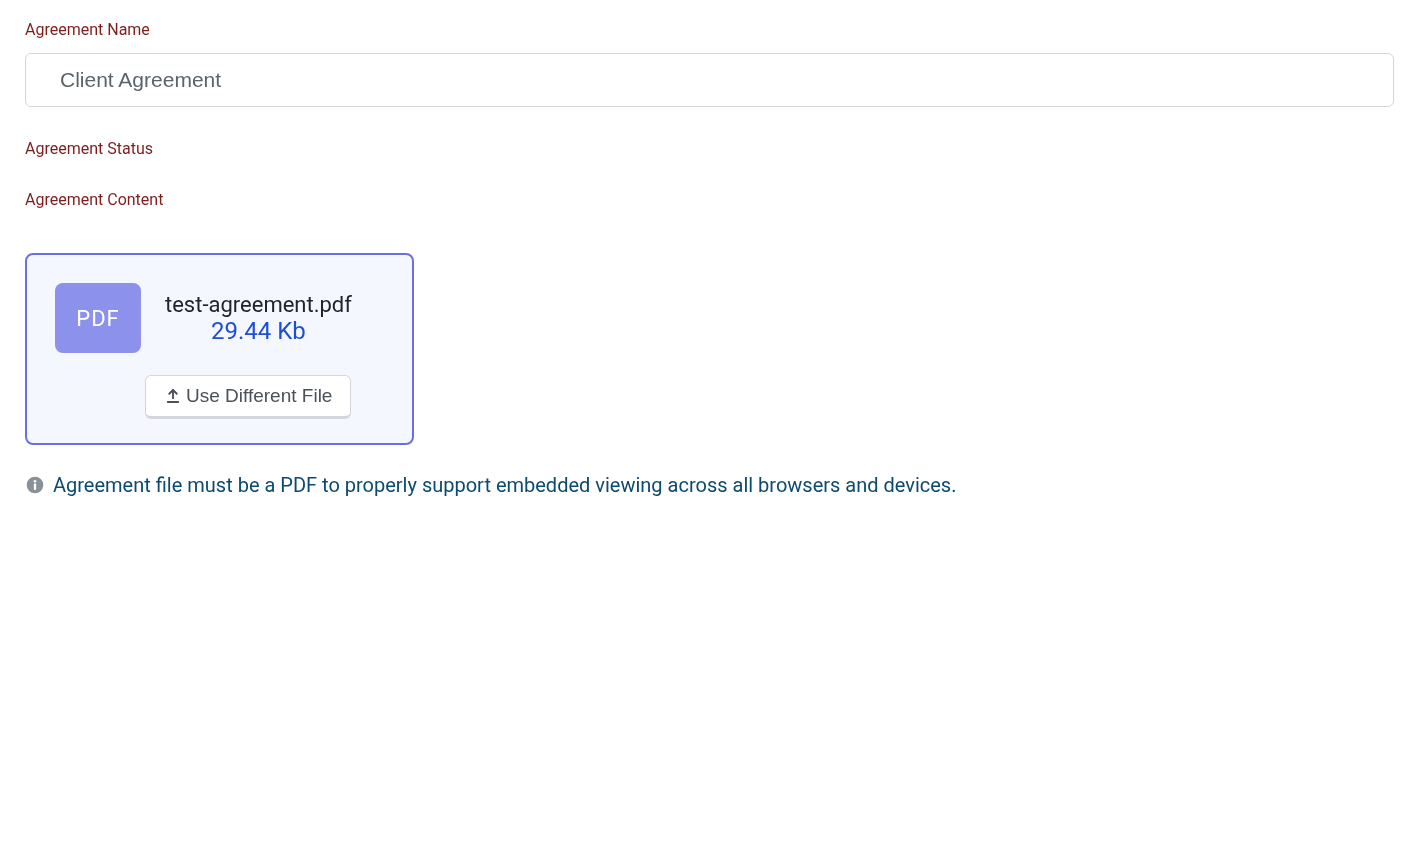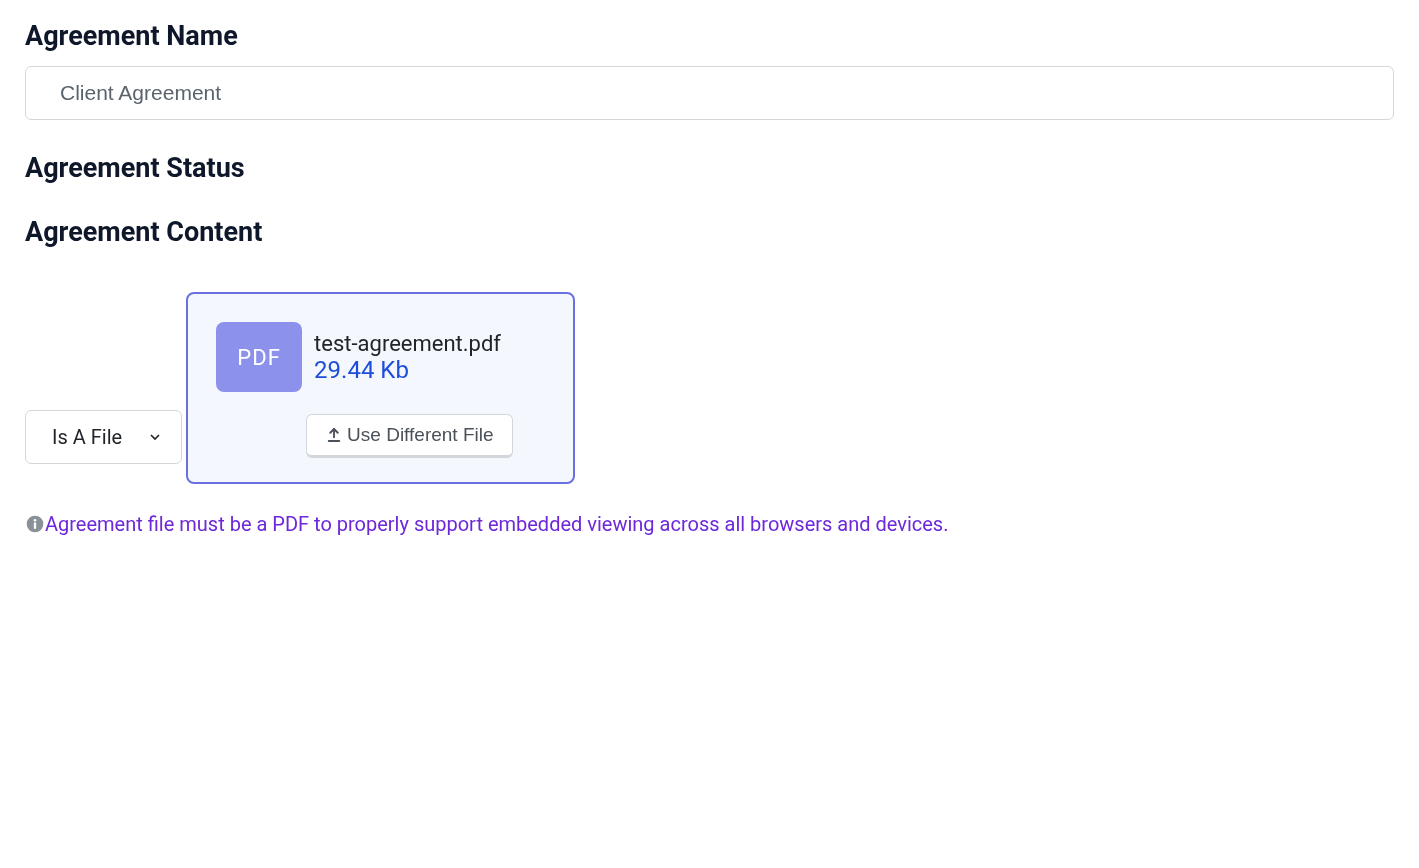--- a/index.html
+++ b/index.html
@@ -31,24 +31,24 @@
       background: #fff;
       position: relative;
       top: 1px;
       cursor: pointer;
     }
     .tab svg { width: 20px; height: 20px; }
 
     
     .field-group { margin-bottom: 32px; }
     .field-label {
-      font-size: 27px;
-      font-weight: 700;
+      font-size: 16px;
+      font-weight: 400;
       margin-bottom: 14px;
-      color: #0f172a;
+      color: #7f1d1d;
     }
 
     
     .text-input {
       width: 100%;
       padding: 14px 34px;
       font-size: 21px;
       color: #5b636c;
       border: 1px solid #d3d7db;
       border-radius: 6px;
@@ -118,21 +118,21 @@
 
     
     .file-card {
       margin-top: 30px;
       display: inline-block;
       border: 2px solid #6b70e0;
       border-radius: 8px;
       background: #f4f7fd;
       padding: 28px 60px 24px 28px;
     }
-    .file-row { display: flex; align-items: center; gap: 12px; }
+    .file-row { display: flex; align-items: center; gap: 24px; text-align: center; }
     .pdf-badge {
       width: 86px; height: 70px;
       background: #8c92ec;
       color: #fff;
       border-radius: 8px;
       font-size: 22px;
       font-weight: 400;
       display: flex; align-items: center; justify-content: center;
       letter-spacing: 1px;
     }
@@ -152,23 +152,23 @@
       color: #4b5159;
       cursor: pointer;
     }
     .upload-icon { width: 18px; height: 18px; }
 
     
     .note {
       margin-top: 28px;
       display: flex;
       align-items: center;
-      gap: 0;
+      gap: 8px;
       font-size: 20px;
-      color: #6d28d9;
+      color: #0c4a6e;
       font-weight: 400;
     }
     .info-circle { width: 20px; height: 20px; flex-shrink: 0; }
   </style>
 </head>
 <body>
 
 <div class="container">
 
 
@@ -176,26 +176,20 @@
     <div class="field-label">Agreement Name</div>
     <input type="text" class="text-input" value="Client Agreement" style="">
   </div>
 
   <div class="field-group">
     <div class="field-label">Agreement Status</div>
   </div>
 
   <div class="field-group" style="margin-bottom:0;">
     <div class="field-label">Agreement Content</div>
-    <div class="select-box">
-      <span>Is A File</span>
-      <svg class="chevron-down" viewBox="0 0 24 24">
-        <polyline points="6 9 12 15 18 9"></polyline>
-      </svg>
-    </div>
 
     
     <div class="file-card">
       <div class="file-row">
         <div class="pdf-badge">PDF</div>
         <div>
           <div class="file-info-name">test-agreement.pdf</div>
           <div class="file-info-size">29.44 Kb</div>
         </div>
       </div>

